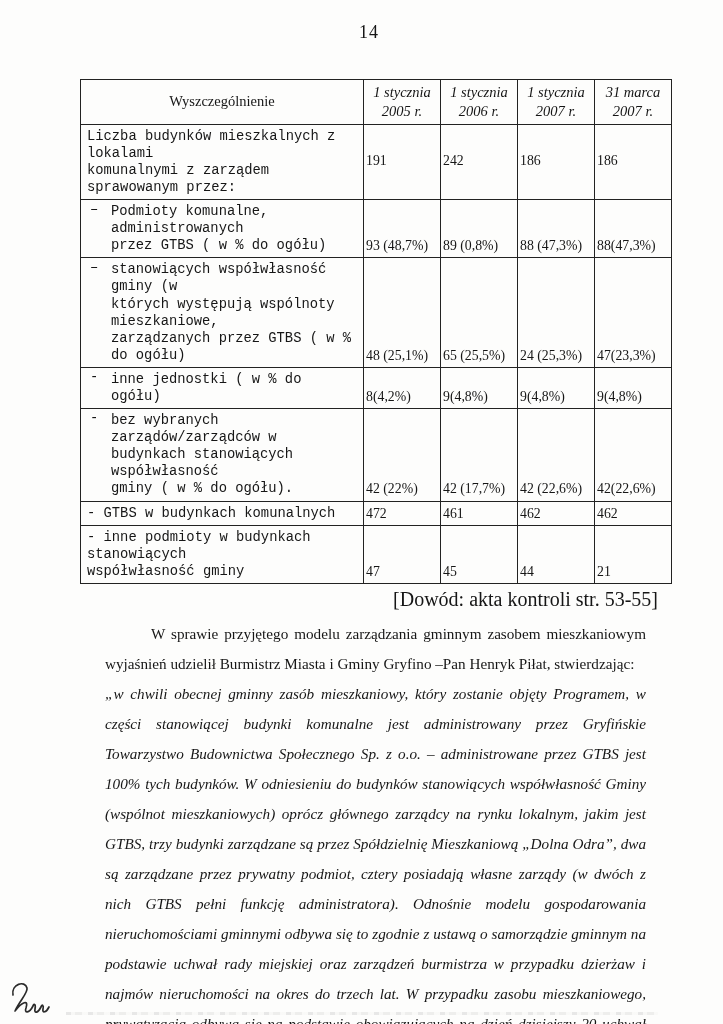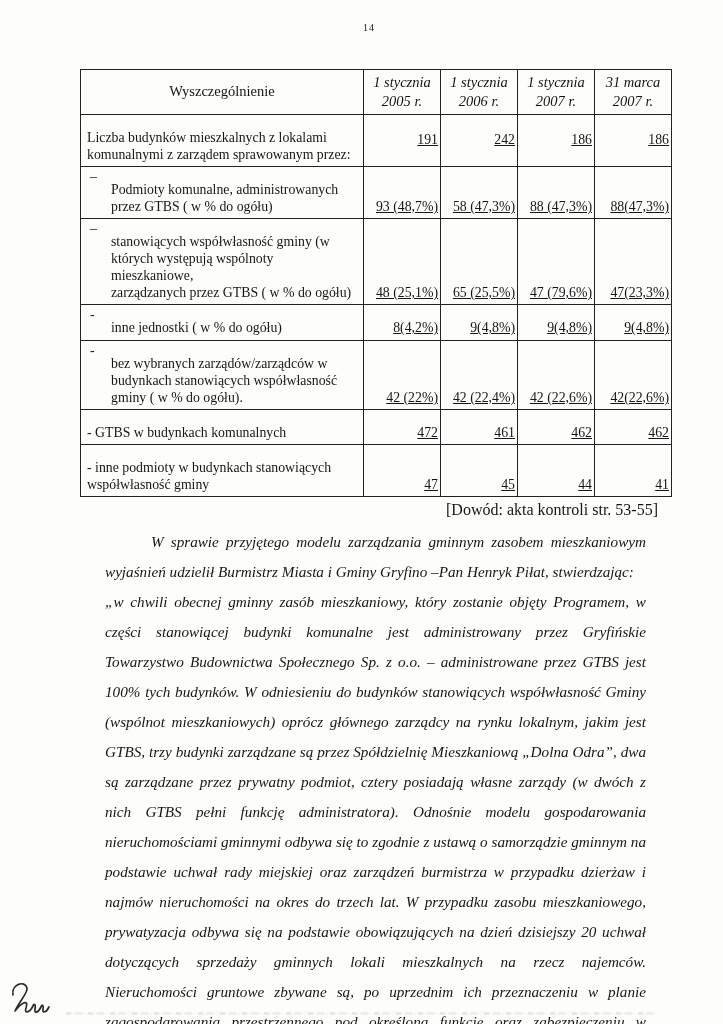--- a/index.html
+++ b/index.html
@@ -9,21 +9,21 @@
     margin:0 auto;
     background:#fdfdfc;
     box-sizing:border-box;
     padding:22px 65px 0 80px;
     font-family:"Liberation Serif","DejaVu Serif",serif;
     color:#161616;
     overflow:hidden;
   }
   .page-number{
     text-align:center;
-    font-size:10px;
+    font-size:18px;
     letter-spacing:1px;
     margin:0 0 36px 0;
   }
   table.doc-table{
     border-collapse:collapse;
     width:578px;
     font-size:13.8px;
     line-height:1.24;
     table-layout:fixed;
   }
@@ -36,53 +36,53 @@
     text-align:center;
     vertical-align:middle;
     padding:3px 2px;
     font-size:14.5px;
     white-space:pre-line;
     line-height:1.3;
   }
   .doc-table th.col-label{width:278px;}
   .doc-table th.col-val{width:72px;font-style:italic;}
   .doc-table td.label{
-    padding:14px 4px 3px 6px;
+    padding:3px 4px 3px 6px;
     white-space:pre-line;
+    font-family:Liberation Mono, monospace;
   }
   .doc-table td.label.hang{
     padding-left:30px;
     position:relative;
   }
   .doc-table .marker{
     position:absolute;
     left:9px;top:1px;
   }
   .doc-table td.val{
-    text-align:right;
+    text-align:left;
     vertical-align:bottom;
     padding:1px 2px 3px 2px;
-    text-decoration:underline;
   }
   .doc-table tbody tr:first-child td.val{vertical-align:middle;}
   .evidence{
     width:578px;
     text-align:right;
-    font-size:16px;
+    font-size:20px;
     margin:4px 0 8px 0;
   }
   .bodytext{
     margin-left:25px;
     margin-right:12px;
     font-size:15.2px;
     line-height:30px;
     text-align:justify;
   }
   .bodytext p{margin:0;}
-  .intro{text-indent:46px;font-style:italic;}
+  .intro{text-indent:46px;}
   .quote{font-style:italic;}
   .paraph{
     position:absolute;
     left:8px;bottom:4px;
   }
   .scan-noise{
     position:absolute;
     left:66px;bottom:9px;
     width:592px;height:3px;
     background:repeating-linear-gradient(90deg,#d9d9d9 0 5px,#f4f4f2 5px 9px,#e4e4e2 9px 16px,#f7f7f5 16px 22px);
@@ -116,63 +116,63 @@
 komunalnymi z zarządem sprawowanym przez:</span></td>
           <td class="val">191</td>
           <td class="val">242</td>
           <td class="val">186</td>
           <td class="val">186</td>
         </tr>
         <tr>
           <td class="label hang"><span class="marker">–</span><span>Podmioty komunalne, administrowanych
 przez GTBS ( w % do  ogółu)</span></td>
           <td class="val">93 (48,7%)</td>
-          <td class="val">58 (47,3%)</td>
+          <td class="val">89 (0,8%)</td>
           <td class="val">88 (47,3%)</td>
           <td class="val">88(47,3%)</td>
         </tr>
         <tr>
           <td class="label hang"><span class="marker">–</span><span>stanowiących współwłasność gminy (w
 których występują wspólnoty mieszkaniowe,
 zarządzanych przez GTBS ( w % do  ogółu)</span></td>
           <td class="val">48 (25,1%)</td>
           <td class="val">65 (25,5%)</td>
-          <td class="val">47 (79,6%)</td>
+          <td class="val">24 (25,3%)</td>
           <td class="val">47(23,3%)</td>
         </tr>
         <tr>
           <td class="label hang"><span class="marker">-</span><span>inne jednostki ( w % do  ogółu)</span></td>
           <td class="val">8(4,2%)</td>
           <td class="val">9(4,8%)</td>
           <td class="val">9(4,8%)</td>
           <td class="val">9(4,8%)</td>
         </tr>
         <tr>
           <td class="label hang"><span class="marker">-</span><span>bez wybranych zarządów/zarządców w
 budynkach stanowiących współwłasność
 gminy  ( w % do  ogółu).</span></td>
           <td class="val">42 (22%)</td>
-          <td class="val">42 (22,4%)</td>
+          <td class="val">42 (17,7%)</td>
           <td class="val">42 (22,6%)</td>
           <td class="val">42(22,6%)</td>
         </tr>
         <tr>
           <td class="label"><span>- GTBS w budynkach komunalnych</span></td>
           <td class="val">472</td>
           <td class="val">461</td>
           <td class="val">462</td>
           <td class="val">462</td>
         </tr>
         <tr>
           <td class="label"><span>- inne  podmioty w budynkach stanowiących
 współwłasność gminy</span></td>
           <td class="val">47</td>
           <td class="val">45</td>
           <td class="val">44</td>
-          <td class="val">41</td>
+          <td class="val">21</td>
         </tr>
       </tbody>
   </table>
 
   <div class="evidence">[Dowód: akta kontroli str. 53-55]</div>
 
   <div class="bodytext">
     <p class="intro">W sprawie przyjętego modelu zarządzania gminnym zasobem mieszkaniowym wyjaśnień udzielił Burmistrz Miasta i Gminy Gryfino –Pan Henryk Piłat, stwierdzając:</p>
     <p class="quote">„w chwili obecnej gminny zasób mieszkaniowy, który zostanie objęty Programem, w części stanowiącej budynki komunalne jest administrowany przez Gryfińskie Towarzystwo Budownictwa Społecznego Sp. z o.o. – administrowane przez GTBS jest 100% tych budynków. W odniesieniu do budynków stanowiących współwłasność Gminy (wspólnot mieszkaniowych) oprócz głównego zarządcy na rynku lokalnym, jakim jest GTBS, trzy budynki zarządzane są przez Spółdzielnię Mieszkaniową „Dolna Odra”, dwa są zarządzane przez prywatny podmiot, cztery posiadają własne zarządy (w dwóch z nich GTBS pełni funkcję administratora). Odnośnie modelu gospodarowania nieruchomościami gminnymi odbywa się to zgodnie z ustawą o samorządzie gminnym na podstawie uchwał rady miejskiej oraz zarządzeń burmistrza w przypadku dzierżaw i najmów nieruchomości na okres do trzech lat. W przypadku zasobu mieszkaniowego, prywatyzacja odbywa się na podstawie obowiązujących na dzień dzisiejszy 20 uchwał dotyczących sprzedaży gminnych lokali mieszkalnych na rzecz najemców. Nieruchomości gruntowe zbywane są, po uprzednim ich przeznaczeniu w planie zagospodarowania przestrzennego pod określoną funkcję oraz zabezpieczeniu w niezbędną infrastrukturę techniczną, jeśli nie ma możliwości wykonania tego przez przyszłego inwestora”.</p>
   </div>

